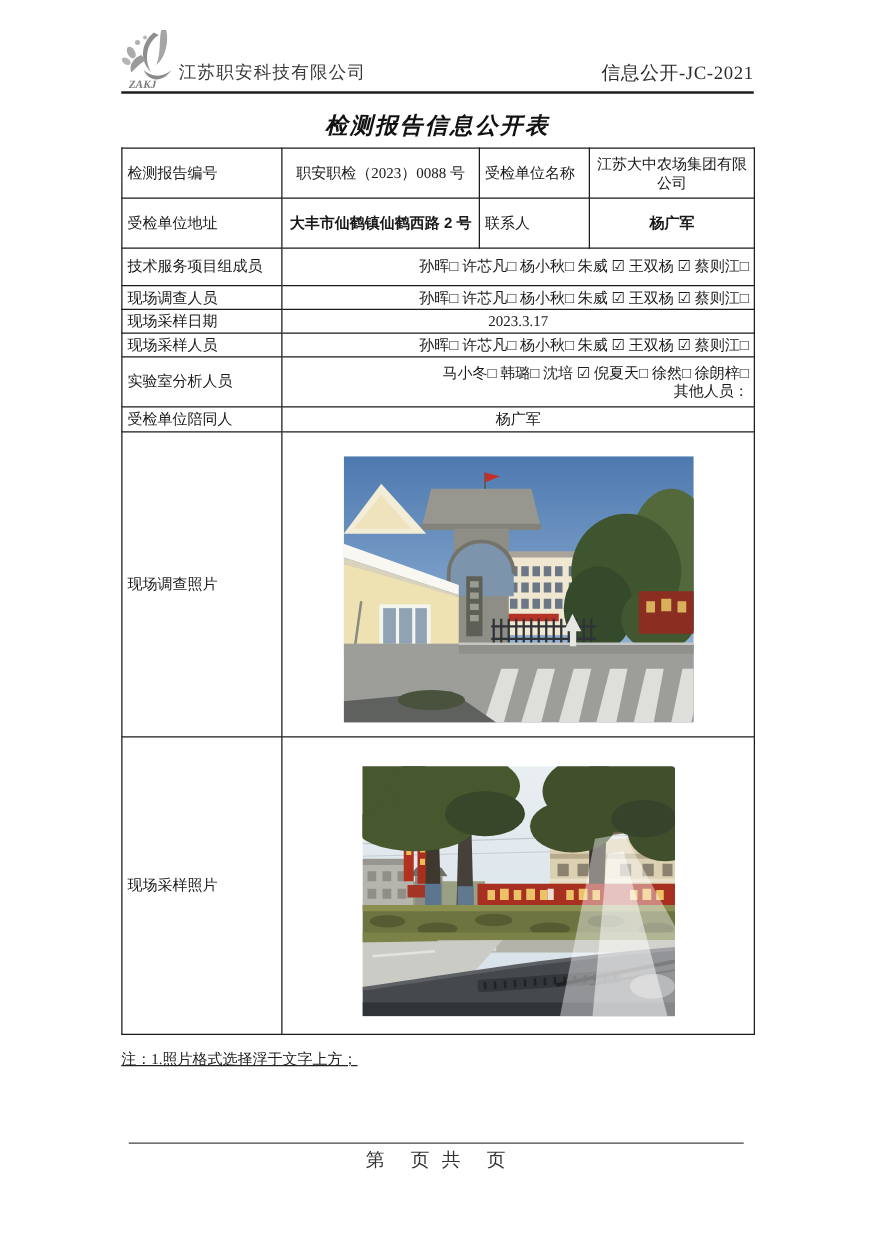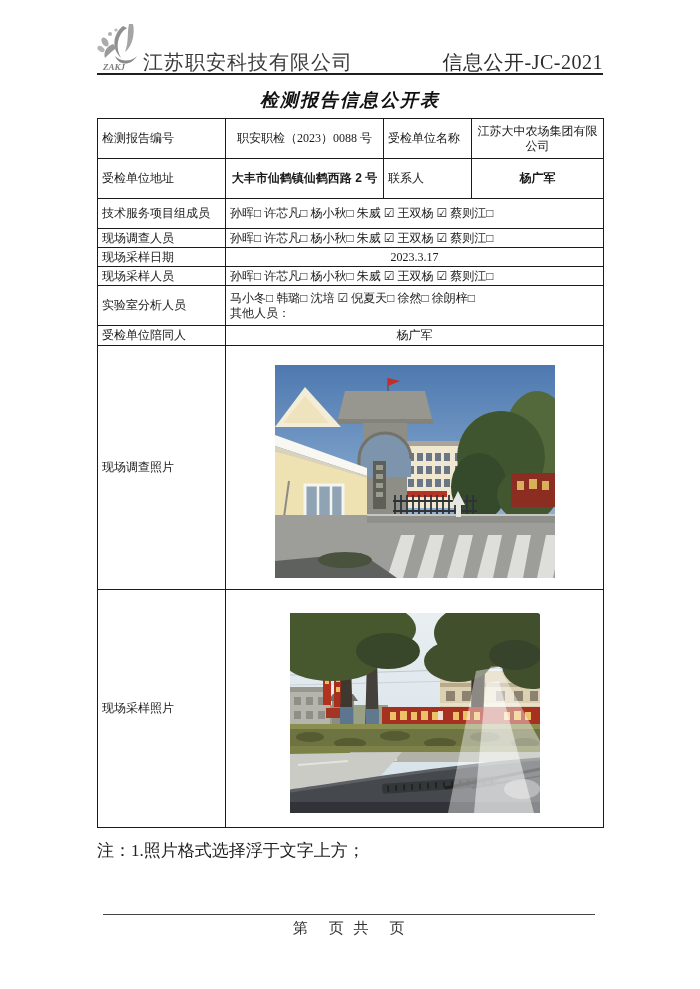--- a/index.html
+++ b/index.html
@@ -1,45 +1,45 @@
 <!DOCTYPE html>
 <html><head>
 <meta charset="utf-8">
 <style>
   html,body{margin:0;padding:0;background:#ffffff;}
   body{width:700px;height:989px;position:relative;overflow:hidden;
        font-family:"Liberation Serif","DejaVu Serif",serif;color:#1a1a1a;}
   .abs{position:absolute;}
   
   .logo{left:93px;top:22px;width:64px;height:52px;}
-  .company{left:143px;top:49px;font-size:20px;color:#3a3a3a;letter-spacing:1px;
+  .company{left:143px;top:49px;font-size:14px;color:#3a3a3a;letter-spacing:1px;
            font-family:"Liberation Sans","DejaVu Sans",sans-serif;}
-  .doccode{right:97px;top:49px;font-size:20px;color:#2c2c2c;letter-spacing:.5px;}
+  .doccode{right:97px;top:49px;font-size:15px;color:#2c2c2c;letter-spacing:.5px;}
   .header-rule{left:97px;top:73px;width:506px;border-top:2.5px solid #1f1f1f;}
   
   .title{left:0;top:88px;width:700px;text-align:center;font-size:18px;font-weight:bold;
          letter-spacing:2px;color:#111;font-style:italic;}
   
   table.form{left:97px;top:118px;width:506px;position:absolute;border-collapse:collapse;
              table-layout:fixed;}
   table.form td{border:1.6px solid #1b1b1b;font-size:12px;line-height:1.25;
                 vertical-align:middle;padding:1px 4px;overflow:hidden;}
   td.lab{text-align:left;}
   td.val-center{text-align:center;}
-  td.val-left{text-align:left;padding-left:8px;}
+  td.val-left{text-align:right;padding-left:8px;}
   .addr{font-family:"Liberation Sans","DejaVu Sans",sans-serif;font-weight:bold;font-size:13.5px;}
   .contact{font-size:16px;font-weight:bold;font-family:"DejaVu Serif","Liberation Serif",serif;}
   .unitname{font-size:12px;line-height:1.6;padding:2px 8px;}
   .lab2line{line-height:1.55;}
   .escort{font-size:13.5px;}
   td.photo-cell{text-align:center;vertical-align:top;padding:0;}
   .ph1{margin-top:12px;display:inline-block;}
   .ph2{margin-top:13px;display:inline-block;}
   
-  .note{left:97px;top:839px;font-size:17px;color:#222;}
+  .note{left:97px;top:839px;font-size:12px;color:#222;text-decoration:underline;}
   .footer-rule{left:103px;top:914px;width:492px;border-top:1.2px solid #444;}
   .footer-text{left:0;top:919px;width:700px;text-align:center;font-size:15px;
                letter-spacing:3px;color:#333;}
 </style>
 </head>
 <body>
 
 <svg class="abs logo" viewBox="0 0 64 52">
   <path d="M30,4 C20,12 18,26 28,36 C22,26 24,12 34,6 Z" fill="#8f8f8f"></path>
   <path d="M36,2 C34,10 36,20 32,30 C40,24 42,10 40,2 Z" fill="#a5a5a5"></path>

